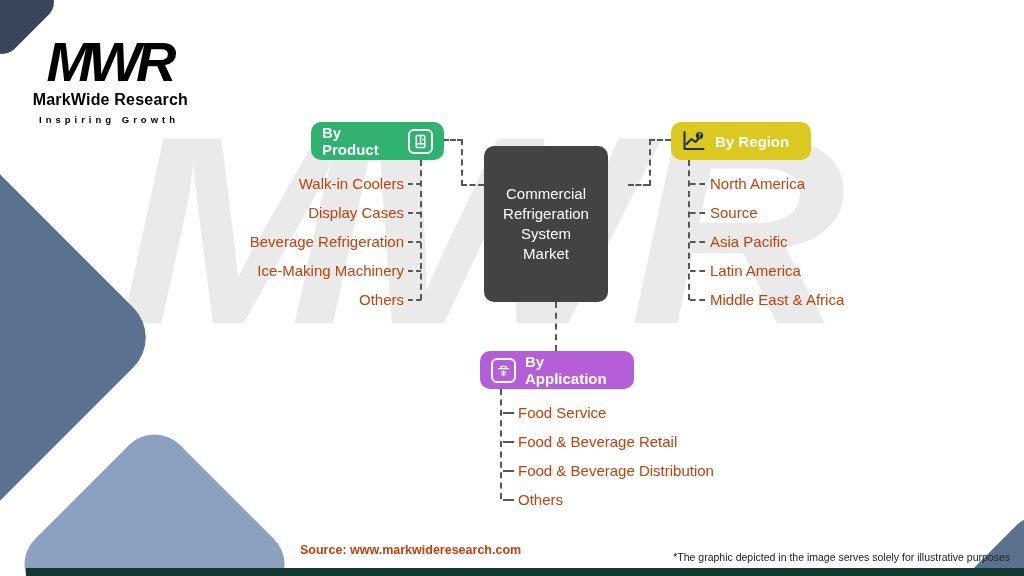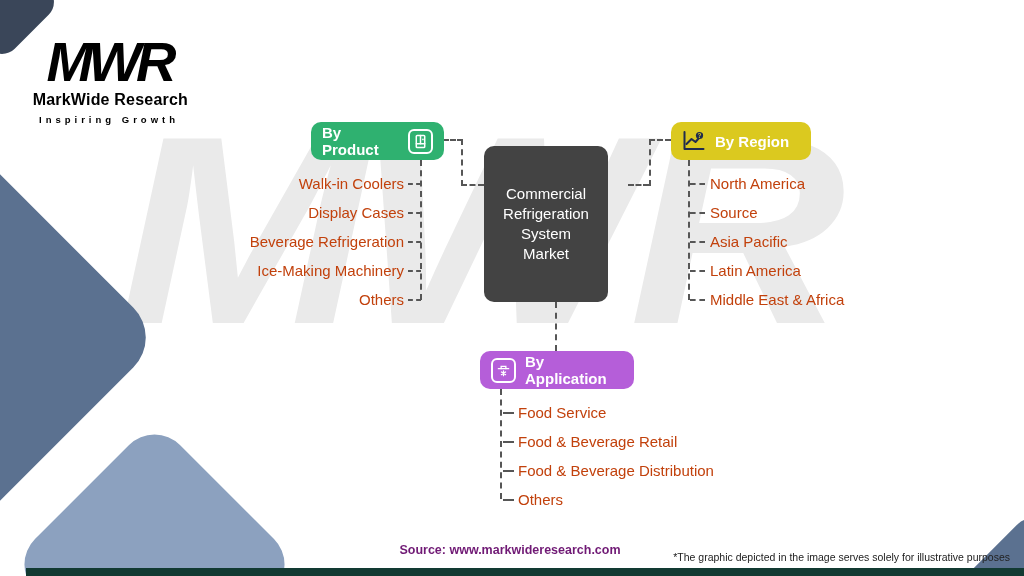--- a/index.html
+++ b/index.html
@@ -66,22 +66,22 @@
   .seg-item{height:29px;display:flex;align-items:center;position:relative;font-size:15px;color:#c2410c;}
   .left-list{left:84px;top:169px;width:320px;}
   .left-list .seg-item{justify-content:flex-end;text-align:right;}
   .left-list .seg-item::after{content:"";position:absolute;right:-17px;width:13px;top:50%;margin-top:-1px;border-top:2px dashed #565656;}
   .right-list{left:710px;top:169px;width:300px;}
   .right-list .seg-item::before{content:"";position:absolute;left:-20px;width:15px;top:50%;margin-top:-1px;border-top:2px dashed #565656;}
   .bottom-list{left:518px;top:398px;width:330px;}
   .bottom-list .seg-item::before{content:"";position:absolute;left:-15px;width:11px;top:50%;margin-top:-1px;border-top:2px dashed #565656;}
 
   .source{
-    position:absolute;left:300px;width:420px;top:543px;text-align:center;
-    font-size:12.5px;font-weight:bold;color:#701a75;
+    position:absolute;left:300px;width:420px;top:543px;text-align:left;
+    font-size:12.5px;font-weight:bold;color:#c2410c;
   }
   .disclaimer{
     position:absolute;left:620px;right:14px;top:551px;text-align:right;
     font-size:10.5px;color:#222;
   }
 </style>
 </head>
 <body>
 
 <div class="watermark">MWR</div>

